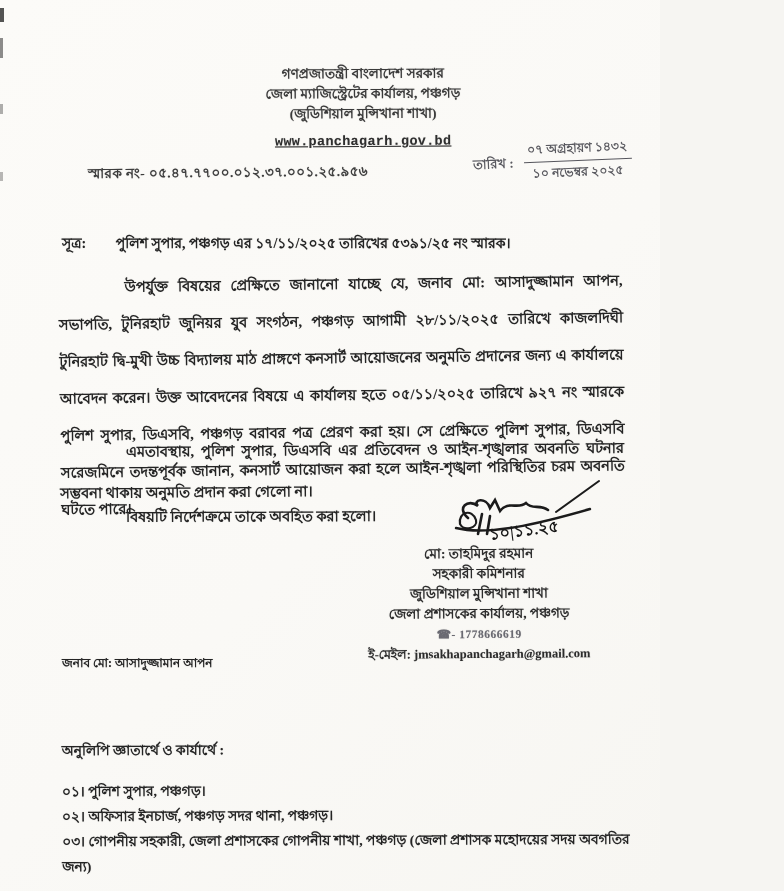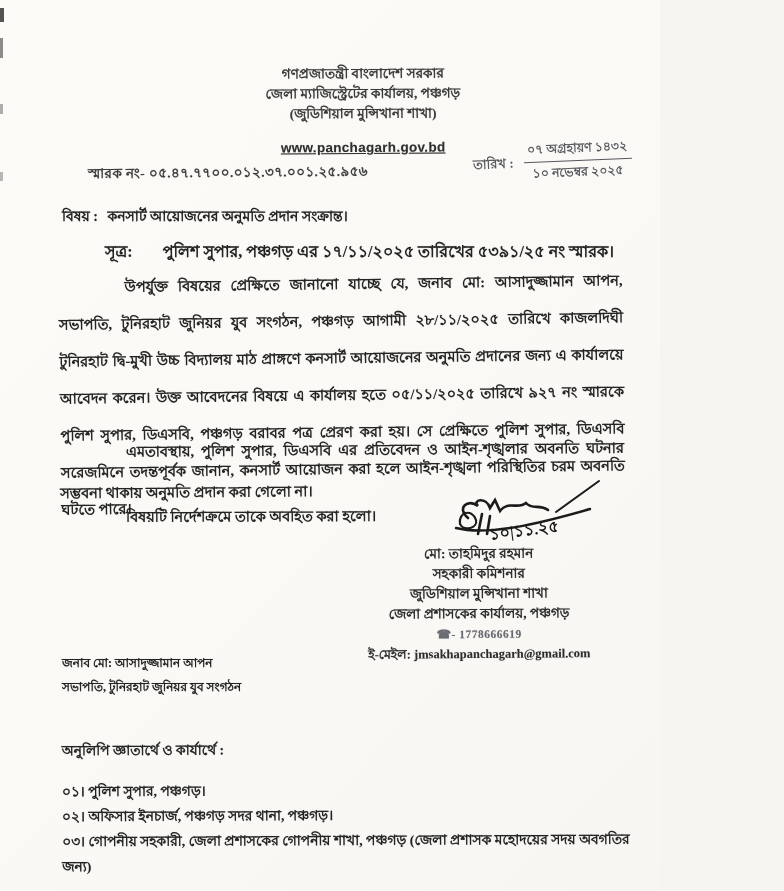--- a/index.html
+++ b/index.html
@@ -17,22 +17,22 @@
   }
   .scan-mark{position:absolute;background:#1c1c1c;opacity:.75;}
   .hdr{
     position:absolute;left:0;right:-66px;top:64px;
     text-align:center;line-height:20px;font-size:13.5px;
     font-weight:600;color:#3a3a3a;
     text-shadow:0 0 1px rgba(60,60,60,.35);
     transform:rotate(-0.3deg);
   }
   .hdr .site{
-    display:inline-block;margin-top:14px;
-    font-family:Liberation Sans, sans-serif;
+    display:inline-block;margin-top:8px;
+    font-family:Liberation Mono, monospace;
     font-weight:700;letter-spacing:.3px;
     color:#2f2f2f;text-decoration:underline;
   }
   .memo-line{
     position:absolute;left:88px;top:162px;
     font-size:13.5px;font-weight:600;color:#3d3d3d;
     letter-spacing:.4px;transform:rotate(-0.5deg);
     text-shadow:0 0 1px rgba(70,70,70,.3);
   }
   .date-block{
@@ -44,23 +44,22 @@
   .date-frac{display:inline-block;text-align:center;font-size:12.5px;font-weight:600;}
   .date-frac .top{display:block;border-bottom:1.5px solid #55555c;padding:0 4px 1px;}
   .date-frac .bot{display:block;padding-top:2px;}
   .subject-line{
     position:absolute;left:62px;top:205px;font-size:14px;color:#222;
     text-shadow:0 0 1px rgba(40,40,40,.3);
   }
   .subject-line .lbl{font-weight:700;margin-right:6px;}
   .subject-line .txt{font-weight:700;}
   .ref-line{
-    position:absolute;left:62px;top:239px;font-size:16px;color:#222;
+    position:absolute;left:62px;top:232px;font-size:14px;color:#222;
     text-shadow:0 0 1px rgba(40,40,40,.3);
-    margin-left:43px;
   }
   .ref-line .lbl{font-weight:600;margin-right:26px;}
   .ref-line .txt{font-weight:700;}
   .para{
     position:absolute;left:60px;right:36px;
     font-size:14.5px;color:#242424;font-weight:600;
     text-align:justify;line-height:37px;
     text-shadow:0 0 1px rgba(50,50,50,.28);
   }
   .para1{top:266px;text-indent:66px;transform:rotate(-0.75deg);}
@@ -111,24 +110,20 @@
   <div class="memo-line">স্মারক নং- ০৫.৪৭.৭৭০০.০১২.৩৭.০০১.২৫.৯৫৬</div>
 
   <div class="date-block">
     <span class="lbl">তারিখ :</span>
     <span class="date-frac">
       <span class="top">০৭ অগ্রহায়ণ ১৪৩২</span>
       <span class="bot">১০ নভেম্বর ২০২৫</span>
     </span>
   </div>
 
-  <div class="subject-line">
-    <span class="lbl">বিষয় :</span>
-    <span class="txt">কনসার্ট আয়োজনের অনুমতি প্রদান সংক্রান্ত।</span>
-  </div>
 
   <div class="ref-line">
     <span class="lbl">সূত্র:</span>
     <span class="txt">পুলিশ সুপার, পঞ্চগড় এর ১৭/১১/২০২৫ তারিখের ৫৩৯১/২৫ নং স্মারক।</span>
   </div>
 
   <div class="para para1">উপর্যুক্ত বিষয়ের প্রেক্ষিতে জানানো যাচ্ছে যে, জনাব মো: আসাদুজ্জামান আপন, সভাপতি, টুনিরহাট জুনিয়র যুব সংগঠন, পঞ্চগড় আগামী ২৮/১১/২০২৫ তারিখে কাজলদিঘী টুনিরহাট দ্বি-মুখী উচ্চ বিদ্যালয় মাঠ প্রাঙ্গণে কনসার্ট আয়োজনের অনুমতি প্রদানের জন্য এ কার্যালয়ে আবেদন করেন। উক্ত আবেদনের বিষয়ে এ কার্যালয় হতে ০৫/১১/২০২৫ তারিখে ৯২৭ নং স্মারকে পুলিশ সুপার, ডিএসবি, পঞ্চগড় বরাবর পত্র প্রেরণ করা হয়। সে প্রেক্ষিতে পুলিশ সুপার, ডিএসবি সরেজমিনে তদন্তপূর্বক জানান, কনসার্ট আয়োজন করা হলে আইন-শৃঙ্খলা পরিস্থিতির চরম অবনতি ঘটতে পারে।</div>
   <div class="para para2">এমতাবস্থায়, পুলিশ সুপার, ডিএসবি এর প্রতিবেদন ও আইন-শৃঙ্খলার অবনতি ঘটনার সম্ভবনা থাকায় অনুমতি প্রদান করা গেলো না।</div>
   <div class="para para3">বিষয়টি নির্দেশক্রমে তাকে অবহিত করা হলো।</div>
 
@@ -152,21 +147,20 @@
       <span>☎</span><span>- 1778666619</span>
     </div>
     <div class="email">
       <span>ই-মেইল:</span>
       <span class="addr">jmsakhapanchagarh@gmail.com</span>
     </div>
   </div>
 
   <div class="addressee">
     <div>জনাব মো: আসাদুজ্জামান আপন</div>
-    <div>সভাপতি, টুনিরহাট জুনিয়র যুব সংগঠন</div>
   </div>
 
   <div class="cc">
     <div class="cc-head">অনুলিপি জ্ঞাতার্থে ও কার্যার্থে :</div>
     <div class="cc-item">০১। পুলিশ সুপার, পঞ্চগড়।</div>
     <div class="cc-item">০২। অফিসার ইনচার্জ, পঞ্চগড় সদর থানা, পঞ্চগড়।</div>
     <div class="cc-item">০৩। গোপনীয় সহকারী, জেলা প্রশাসকের গোপনীয় শাখা, পঞ্চগড় (জেলা প্রশাসক মহোদয়ের সদয় অবগতির জন্য)</div>
   </div>
 
 </div>

